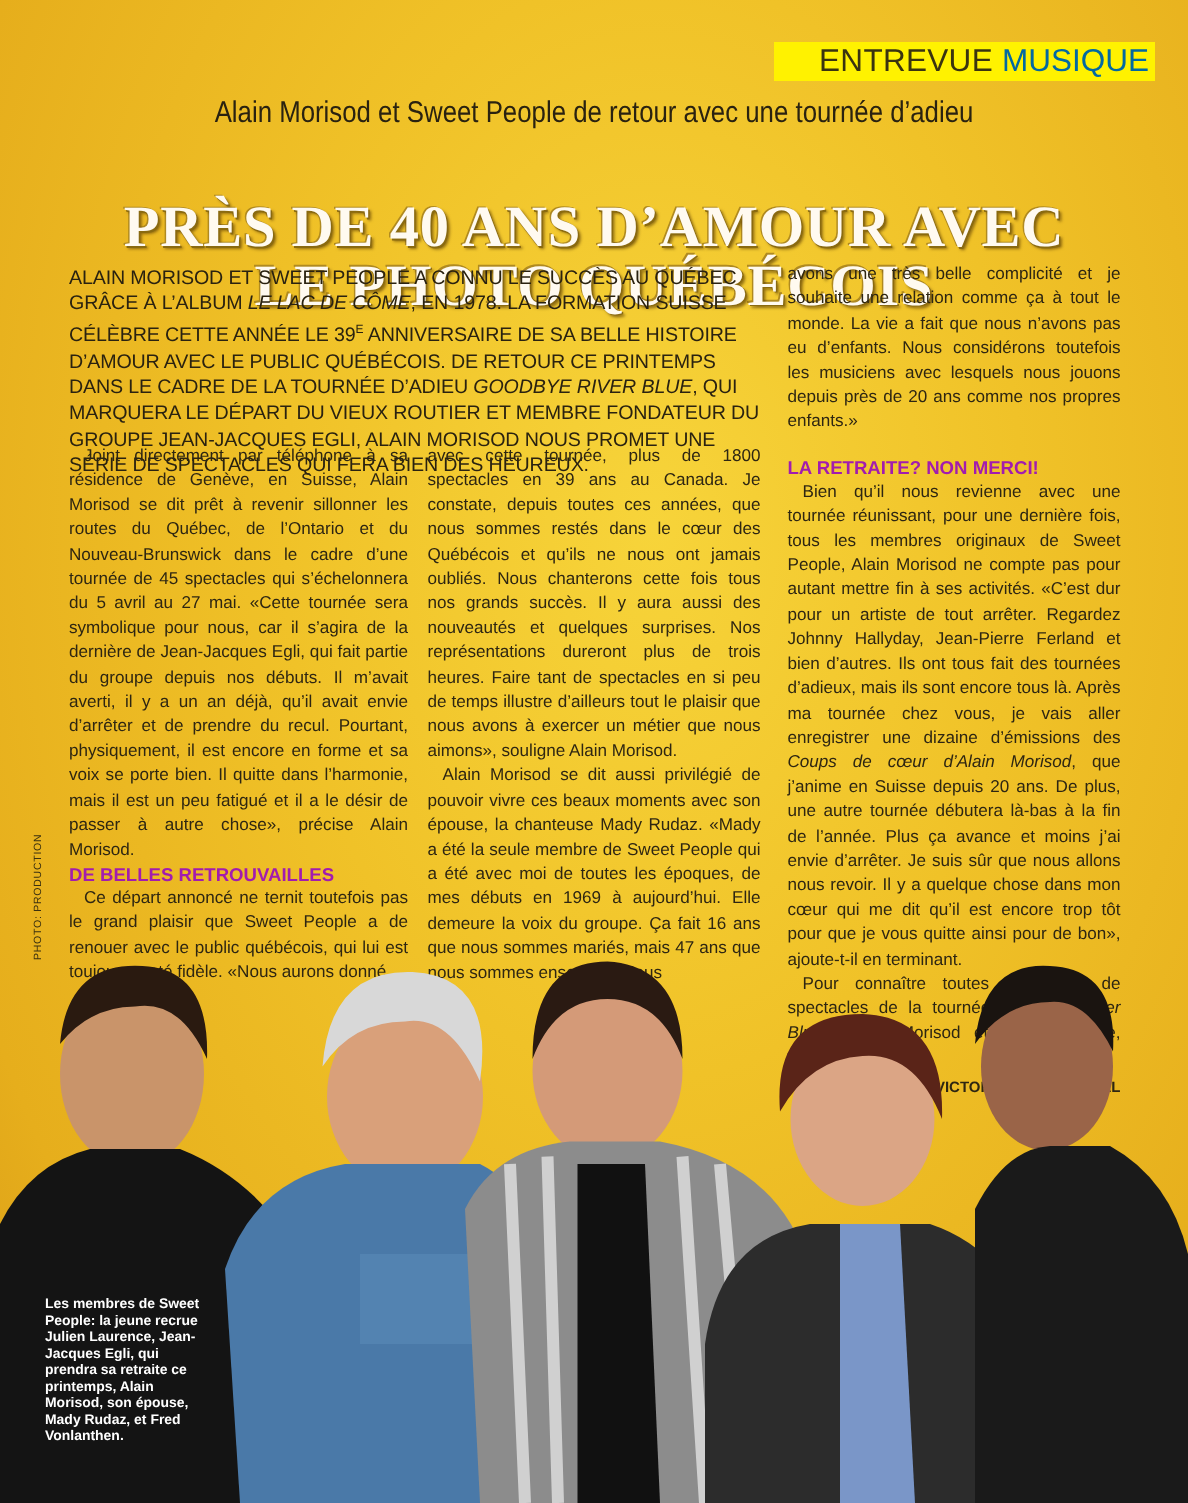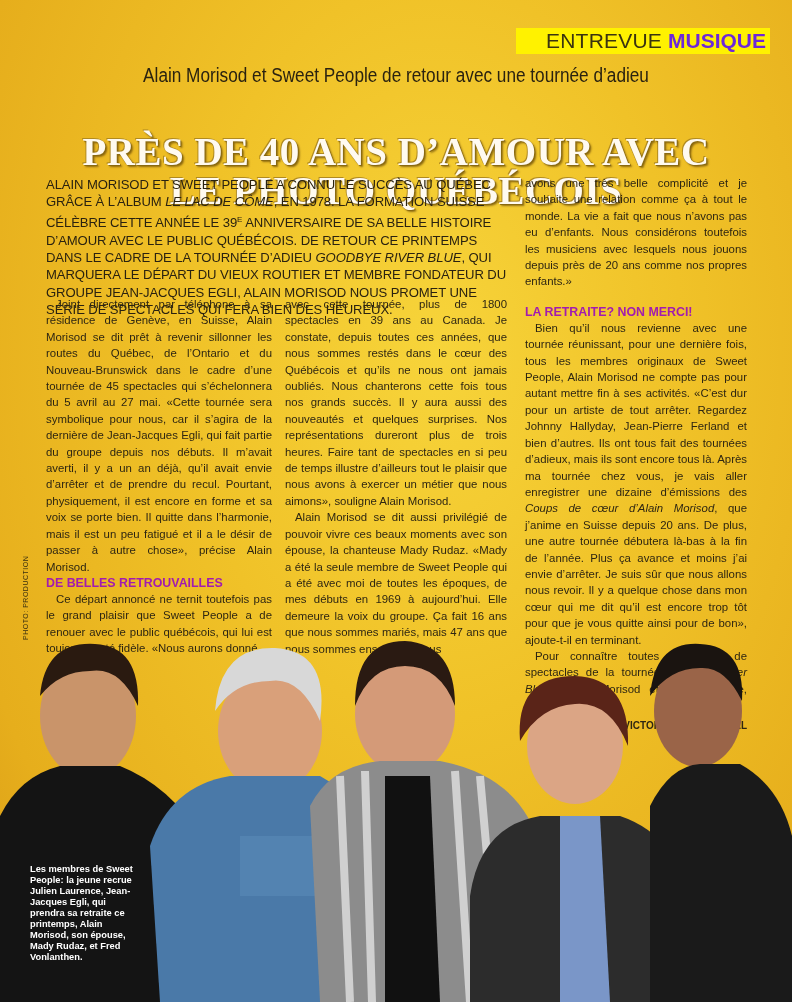--- a/index.html
+++ b/index.html
@@ -11,21 +11,21 @@
     background: radial-gradient(ellipse at 55% 35%, #f7d43a 0%, #f0c228 40%, #e6ae1c 80%, #d89b16 100%);
   }
   .rubric {
     position: absolute; top: 28px; left: 516px; width: 254px; height: 26px;
     background: #fff200;
     display: flex; align-items: flex-end; justify-content: flex-end;
     padding-right: 4px;
     font-size: 21px; line-height: 26px; color: #3a3410;
   }
   .rubric .light { font-weight: 300; letter-spacing: 0.2px; margin-right: 6px; }
-  .rubric .bold { font-weight: 700; color: #6d28d9; }
+  .rubric .bold { font-weight: 400; color: #0369a1; }
   .kicker {
     position: absolute; top: 64px; left: 0; width: 792px; text-align: center;
     font-family: "Liberation Sans", sans-serif; font-size: 20px; color: #2a2210;
     transform: scaleX(0.86); transform-origin: center;
   }
   .headline {
     position: absolute; top: 92px; left: 0; width: 792px; text-align: center;
     font-family: "Liberation Serif", serif; font-weight: 700;
     font-size: 39px; line-height: 39px; color: #fffaf0;
     text-shadow: 1px 1px 0 #8a6a10, 2px 2px 2px rgba(80,50,0,0.6), -1px -1px 0 #b08a20;

